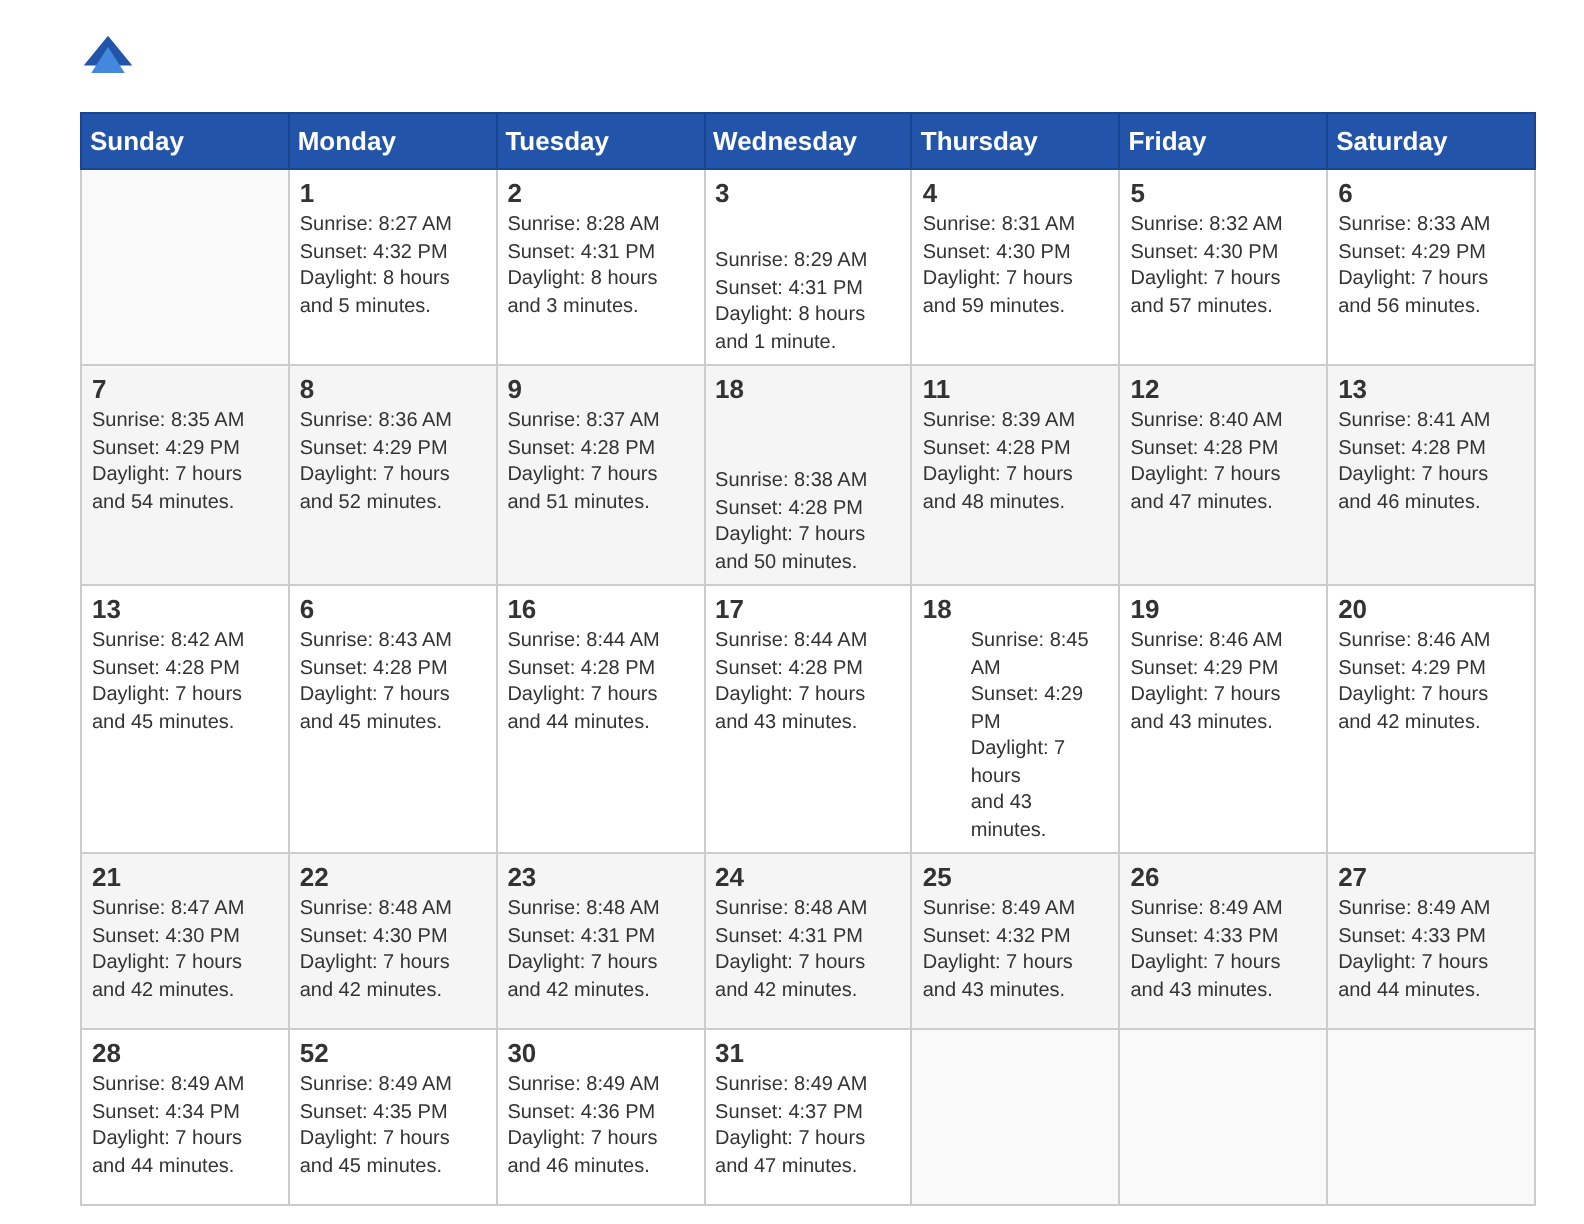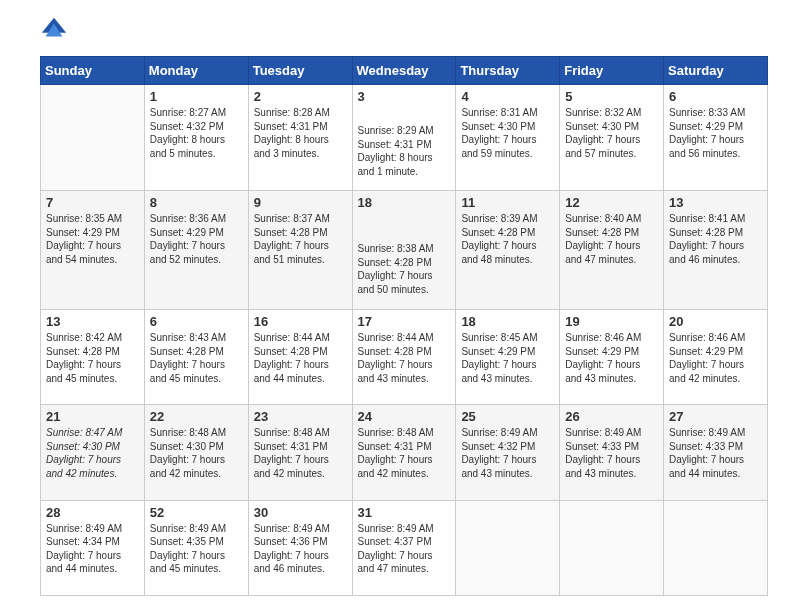--- a/index.html
+++ b/index.html
@@ -258,21 +258,21 @@
           </td>
           <td>
             <span class="day-number">17</span>
             <div class="day-info" style="white-space: pre-line;">Sunrise: 8:44 AM
 Sunset: 4:28 PM
 Daylight: 7 hours
 and 43 minutes.</div>
           </td>
           <td>
             <span class="day-number">18</span>
-            <div class="day-info" style="white-space: pre-line;">Sunrise: 8:45 AM
+            <div class="day-info" style="white-space: pre-line; margin-left: 24px;">Sunrise: 8:45 AM
 Sunset: 4:29 PM
 Daylight: 7 hours
 and 43 minutes.</div>
           </td>
           <td>
             <span class="day-number">19</span>
             <div class="day-info" style="white-space: pre-line;">Sunrise: 8:46 AM
 Sunset: 4:29 PM
 Daylight: 7 hours
 and 43 minutes.</div>
@@ -281,21 +281,21 @@
             <span class="day-number">20</span>
             <div class="day-info" style="white-space: pre-line;">Sunrise: 8:46 AM
 Sunset: 4:29 PM
 Daylight: 7 hours
 and 42 minutes.</div>
           </td>
         </tr>
         <tr class="row-shaded">
           <td>
             <span class="day-number">21</span>
-            <div class="day-info" style="white-space: pre-line; font-style: italic;">Sunrise: 8:47 AM
+            <div class="day-info" style="white-space: pre-line;">Sunrise: 8:47 AM
 Sunset: 4:30 PM
 Daylight: 7 hours
 and 42 minutes.</div>
           </td>
           <td>
             <span class="day-number">22</span>
             <div class="day-info" style="white-space: pre-line;">Sunrise: 8:48 AM
 Sunset: 4:30 PM
 Daylight: 7 hours
 and 42 minutes.</div>

